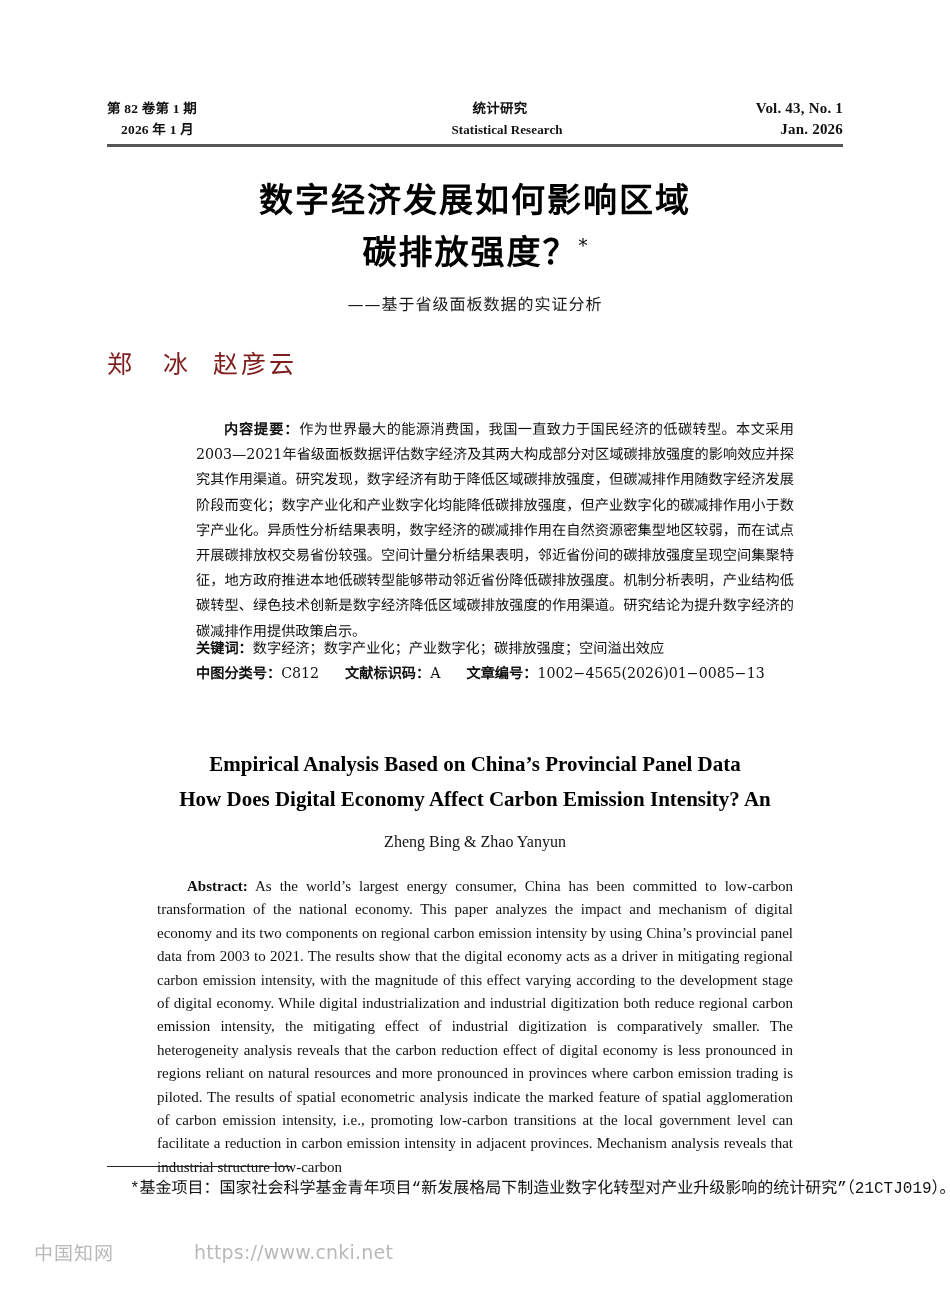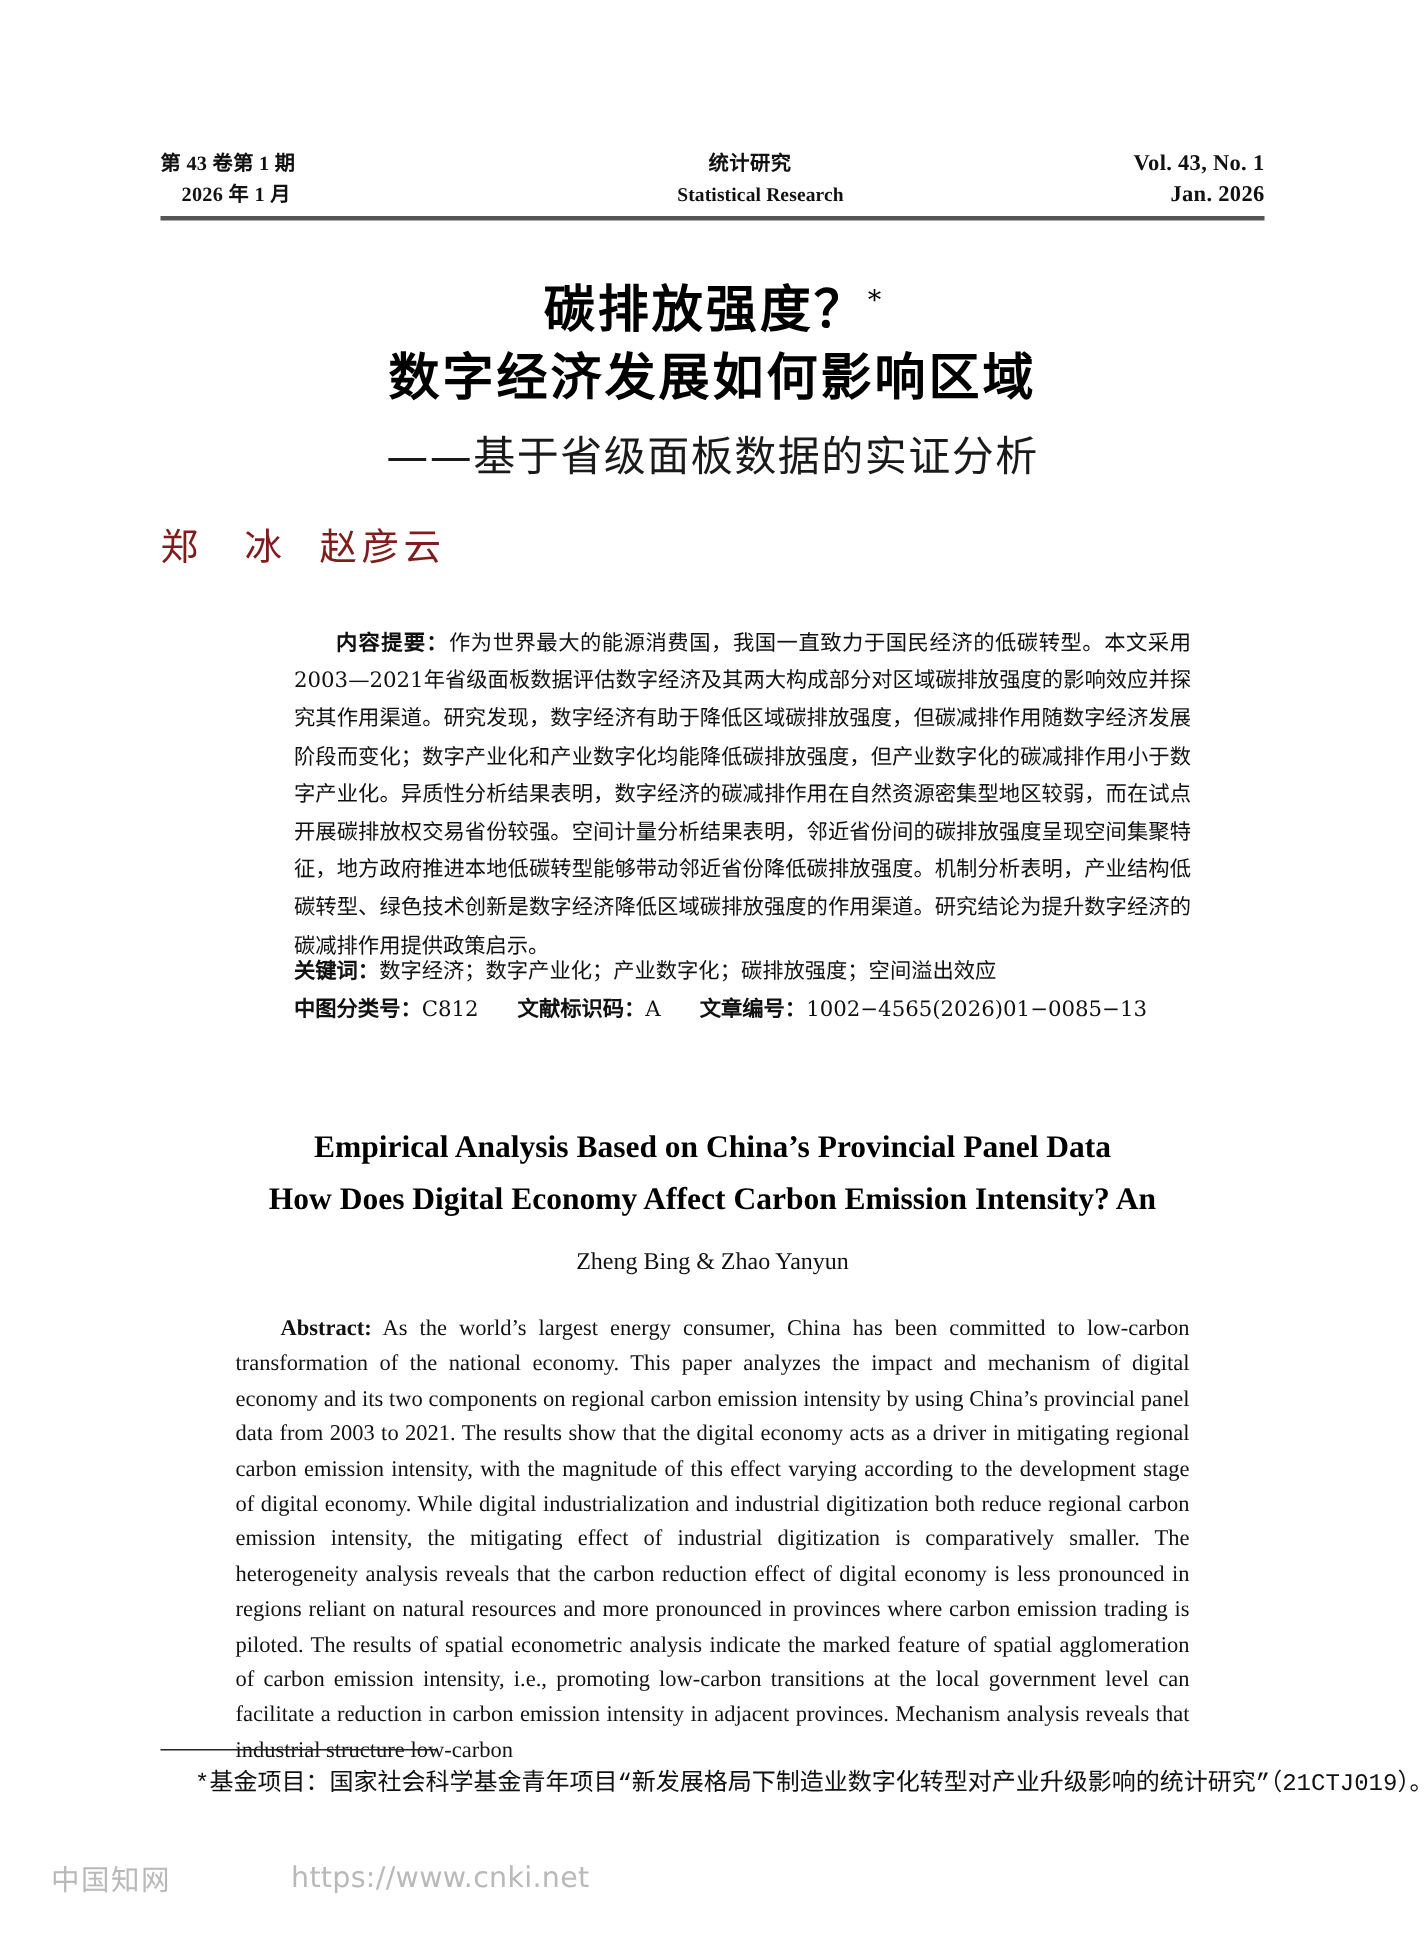--- a/index.html
+++ b/index.html
@@ -92,21 +92,21 @@
     letter-spacing: 0;
   }
   .cn-subtitle {
     position: absolute;
     left: 107px;
     top: 291px;
     width: 736px;
     text-align: center;
     font-family: "DejaVu Sans", "Liberation Sans", sans-serif;
     font-weight: 400;
-    font-size: 28px;
+    font-size: 16px;
     line-height: 28px;
     letter-spacing: 1px;
     color: #1a1a1a;
   }
 
   
   .cn-authors {
     position: absolute;
     left: 107px;
     top: 352px;
@@ -248,35 +248,35 @@
     margin-left: 36px;
   }
 </style>
 </head>
 <body>
 
 <div class="page">
 
   <div class="running-head">
     <div class="rh-row">
-      <div class="rh-left">第 43 卷第 1 期</div>
+      <div class="rh-left">第 82 卷第 1 期</div>
       <div class="rh-center">统计研究</div>
       <div class="rh-right">Vol. 43,  No. 1</div>
     </div>
     <div class="rh-row">
       <div class="rh-left second">2026 年 1 月</div>
       <div class="rh-center en">Statistical Research</div>
       <div class="rh-right">Jan. 2026</div>
     </div>
   </div>
   <div class="head-rule"></div>
 
   <div class="cn-title">
+    <div>数字经济发展如何影响区域</div>
     <div><span>碳排放强度？</span><span class="star">*</span></div>
-    <div>数字经济发展如何影响区域</div>
   </div>
   <div class="cn-subtitle">——基于省级面板数据的实证分析</div>
 
   <div class="cn-authors"><span>郑　冰</span><span class="gap"></span><span>赵彦云</span></div>
 
   <div class="cn-abstract">
     <p class="body-indent"><span class="lead">内容提要：</span><span>作为世界最大的能源消费国，我国一直致力于国民经济的低碳转型。本文采用2003—2021年省级面板数据评估数字经济及其两大构成部分对区域碳排放强度的影响效应并探究其作用渠道。研究发现，数字经济有助于降低区域碳排放强度，但碳减排作用随数字经济发展阶段而变化；数字产业化和产业数字化均能降低碳排放强度，但产业数字化的碳减排作用小于数字产业化。异质性分析结果表明，数字经济的碳减排作用在自然资源密集型地区较弱，而在试点开展碳排放权交易省份较强。空间计量分析结果表明，邻近省份间的碳排放强度呈现空间集聚特征，地方政府推进本地低碳转型能够带动邻近省份降低碳排放强度。机制分析表明，产业结构低碳转型、绿色技术创新是数字经济降低区域碳排放强度的作用渠道。研究结论为提升数字经济的碳减排作用提供政策启示。</span></p>
   </div>
 
   <div class="cn-meta">

